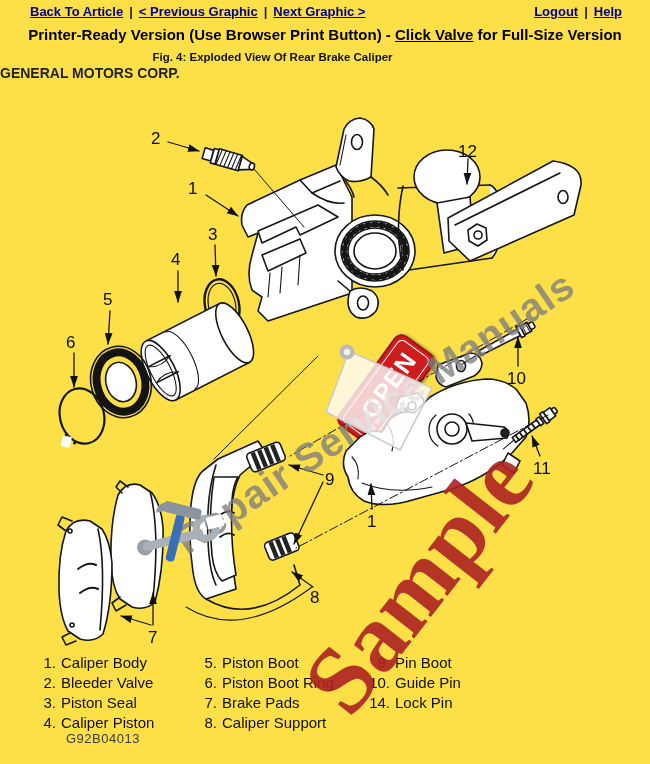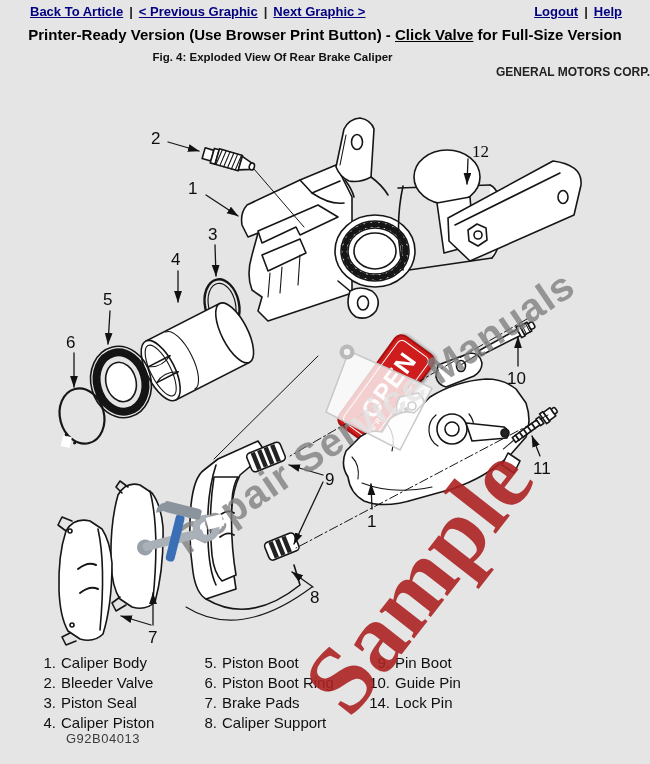--- a/index.html
+++ b/index.html
@@ -1,33 +1,33 @@
 <!DOCTYPE html>
 <html><head>
 <meta charset="utf-8">
 <style>
   html,body{margin:0;padding:0;background:#fff;}
   body{font-family:"Liberation Sans",sans-serif;color:#111;}
-  #page{position:relative;width:650px;height:764px;background:#e5e5e5;overflow:hidden;}
+  #page{position:relative;width:650px;height:764px;background:#fde047;overflow:hidden;}
 
   
   .navbar{position:absolute;top:4px;left:0;width:650px;height:18px;font-size:13px;font-weight:bold;}
   .nav-left{position:absolute;left:30px;top:0;white-space:nowrap;}
   .nav-right{position:absolute;right:28px;top:0;white-space:nowrap;}
   a.navlink{color:#000080;text-decoration:underline;cursor:pointer;}
   .navsep{color:#222;margin:0 6px;font-weight:bold;}
 
   .printer-line{position:absolute;top:26px;left:0;width:650px;text-align:center;
     font-size:15px;font-weight:bold;color:#000;}
   .printer-line a{color:#000;text-decoration:underline;cursor:pointer;}
 
   .fig-caption{position:absolute;top:51px;left:0;width:545px;text-align:center;
     font-size:11.5px;font-weight:bold;color:#111;}
-  .company-caption{position:absolute;top:65px;left:0;width:650px;text-align:right;
-    font-size:12px;font-weight:bold;color:#222;}
+  .company-caption{position:absolute;top:65px;left:0;width:650px;text-align:left;
+    font-size:14px;font-weight:bold;color:#222;}
 
   
   #diagram{position:absolute;left:0;top:85px;width:650px;height:570px;}
   #art{position:absolute;left:0;top:0;z-index:10;}
   .callout{position:absolute;z-index:30;font-size:17px;color:#0d0d0d;line-height:1;}
   .wm-repair{position:absolute;left:115px;top:305px;width:520px;z-index:20;
     transform:rotate(-34deg);font-size:40px;font-weight:bold;white-space:nowrap;
     color:rgba(125,125,125,0.78);text-align:center;letter-spacing:1px;}
   .wm-sample{position:absolute;left:198px;top:440px;width:440px;z-index:40;
     transform:rotate(-52deg);font-family:"Liberation Serif",serif;font-weight:bold;
@@ -300,21 +300,21 @@
     <div class="open-sign">
       <div class="inner"></div>
       <span class="were">WE'RE</span>
       <span class="open">OPEN</span>
     </div>
 
     <div class="wm-sample">Sample</div>
 
     <div class="callout" style="left:151px;top:45px;">2</div>
     <div class="callout" style="left:188px;top:95px;">1</div>
-    <div class="callout" style="left:472px;top:58px;font-family:Liberation Serif, serif;">12</div>
+    <div class="callout" style="left:458px;top:58px;">12</div>
     <div class="callout" style="left:208px;top:141px;">3</div>
     <div class="callout" style="left:171px;top:166px;">4</div>
     <div class="callout" style="left:103px;top:206px;">5</div>
     <div class="callout" style="left:66px;top:249px;">6</div>
     <div class="callout" style="left:325px;top:386px;">9</div>
     <div class="callout" style="left:507px;top:285px;">10</div>
     <div class="callout" style="left:533px;top:375px;">11</div>
     <div class="callout" style="left:367px;top:428px;">1</div>
     <div class="callout" style="left:148px;top:544px;">7</div>
     <div class="callout" style="left:310px;top:504px;">8</div>

